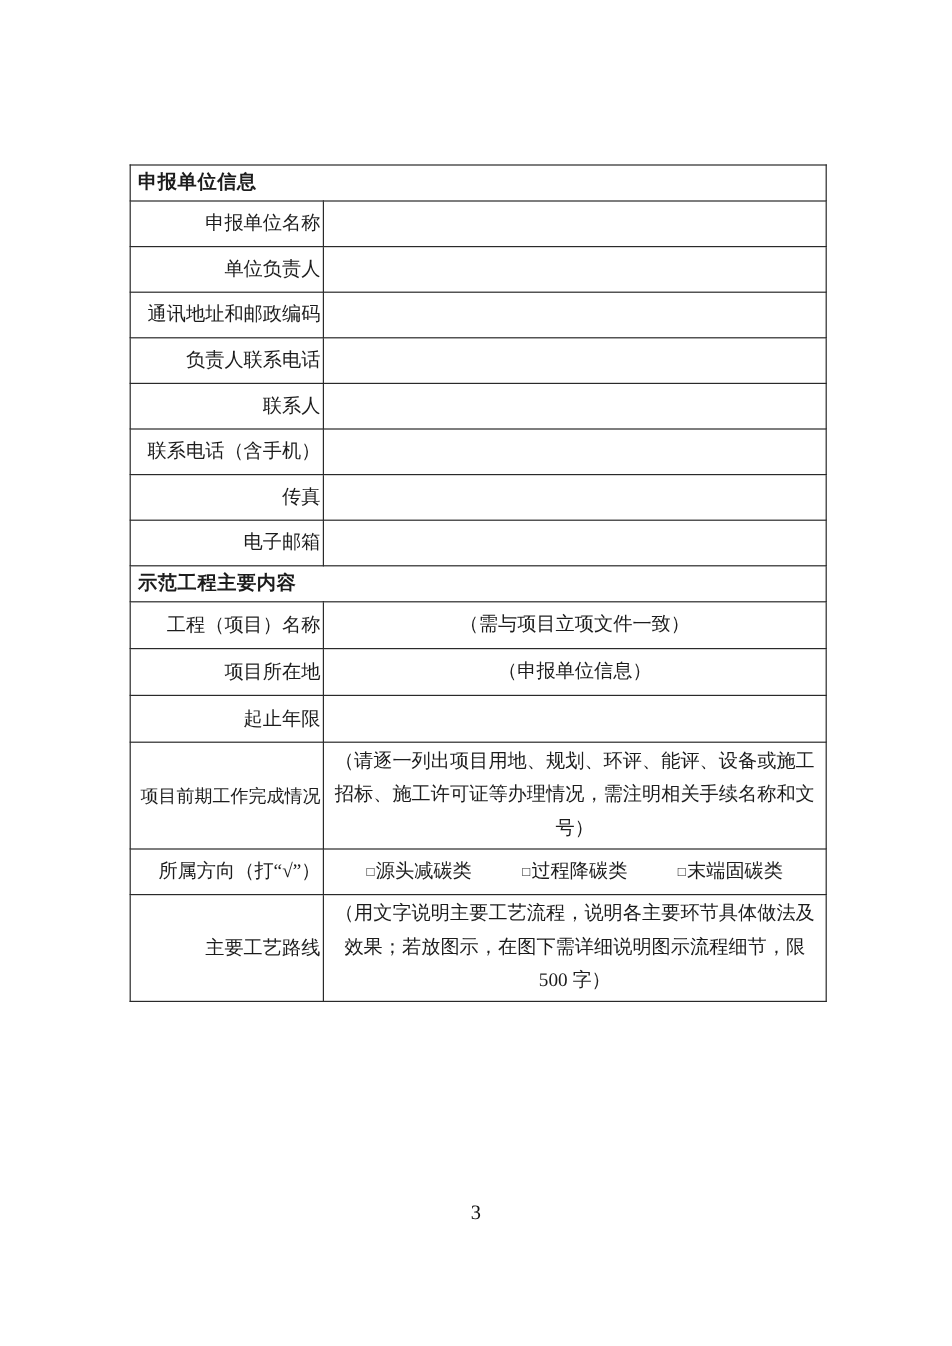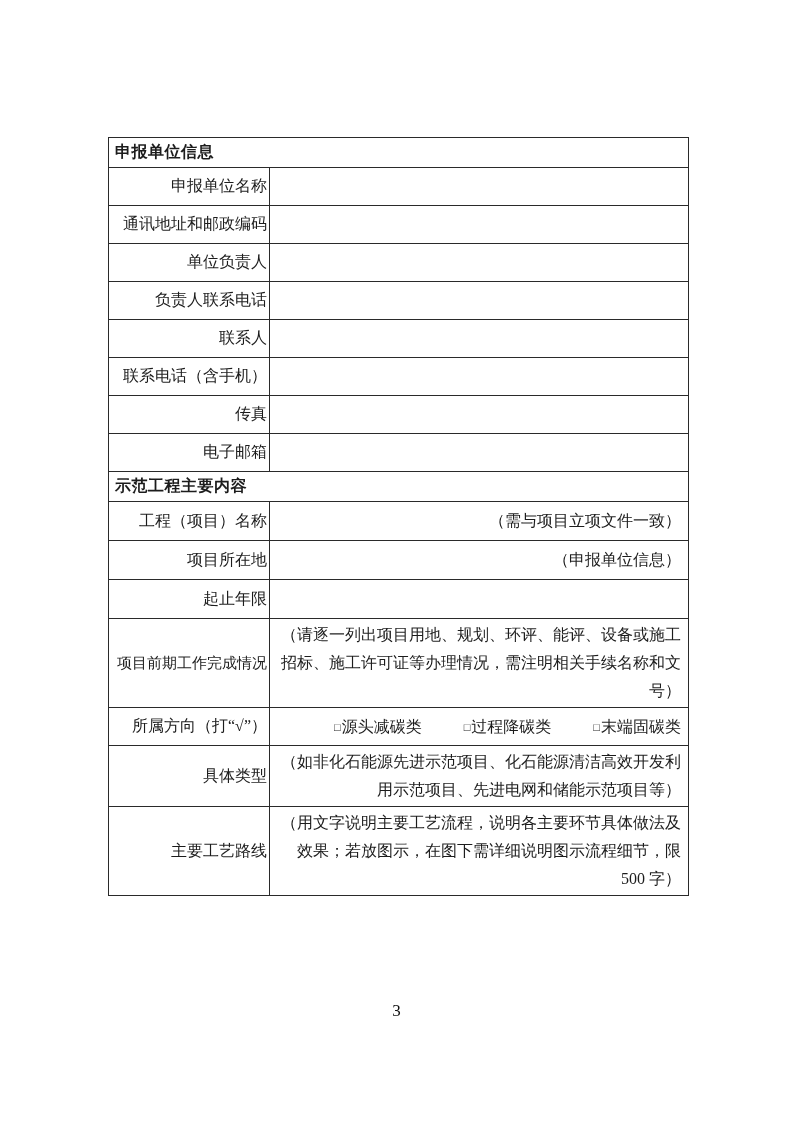--- a/index.html
+++ b/index.html
@@ -44,21 +44,21 @@
     padding: 2px 6px;
     letter-spacing: 0.5px;
   }
   td.label-cell {
     text-align: right;
     padding: 0 2px;
     white-space: nowrap;
   }
   td.label-cell.tight { font-size: 15px; }
   td.value-cell {
-    text-align: right;
+    text-align: center;
     padding: 2px 7px;
     line-height: 28px;
   }
   .opt { display: inline-block; white-space: nowrap; }
   .gap-lg .opt { margin-right: 46px; }
   .gap-md .opt { margin-right: 38px; }
   .opts .opt:last-child { margin-right: 0; }
   .box {
     display: inline-block;
     font-size: 11px;
@@ -88,25 +88,25 @@
     <tbody>
         <tr class="h30">
       <td class="section-cell" colspan="2">申报单位信息</td>
     </tr>
 
     <tr class="h38">
       <td class="label-cell">申报单位名称</td>
       <td class="value-cell"></td>
     </tr>
     <tr class="h38">
-      <td class="label-cell">通讯地址和邮政编码</td>
+      <td class="label-cell">单位负责人</td>
       <td class="value-cell"></td>
     </tr>
     <tr class="h38">
-      <td class="label-cell">单位负责人</td>
+      <td class="label-cell">通讯地址和邮政编码</td>
       <td class="value-cell"></td>
     </tr>
     <tr class="h38">
       <td class="label-cell">负责人联系电话</td>
       <td class="value-cell"></td>
     </tr>
     <tr class="h38">
       <td class="label-cell">联系人</td>
       <td class="value-cell"></td>
     </tr>
@@ -145,24 +145,20 @@
     </tr>
     <tr class="h38">
       <td class="label-cell">所属方向（打“√”）</td>
       <td class="value-cell opts gap-md">
         <span class="opt"><span class="box">□</span><span>源头减碳类</span></span>
         <span class="opt"><span class="box">□</span><span>过程降碳类</span></span>
         <span class="opt"><span class="box">□</span><span>末端固碳类</span></span>
       </td>
     </tr>
     <tr class="h60">
-      <td class="label-cell">具体类型</td>
-      <td class="value-cell">（如非化石能源先进示范项目、化石能源清洁高效开发利用示范项目、先进电网和储能示范项目等）</td>
-    </tr>
-    <tr class="h60">
       <td class="label-cell">主要工艺路线</td>
       <td class="value-cell">（用文字说明主要工艺流程，说明各主要环节具体做法及效果；若放图示，在图下需详细说明图示流程细节，限 500 字）</td>
     </tr>
   </tbody>
     </table>
 
   <div class="page-number">3</div>
 </div>
 
 </body></html>

